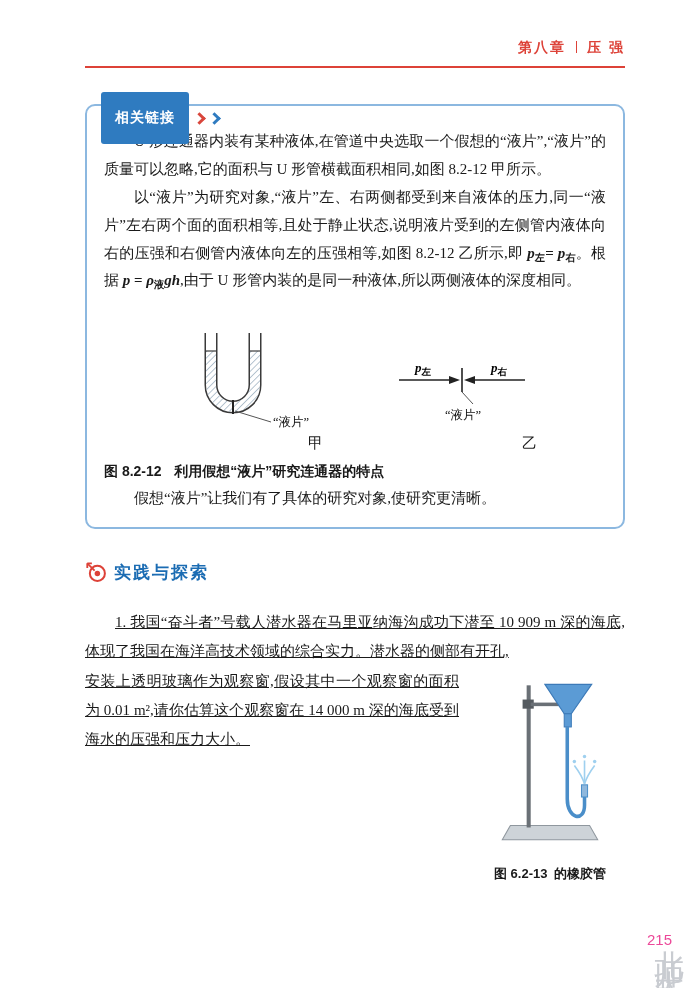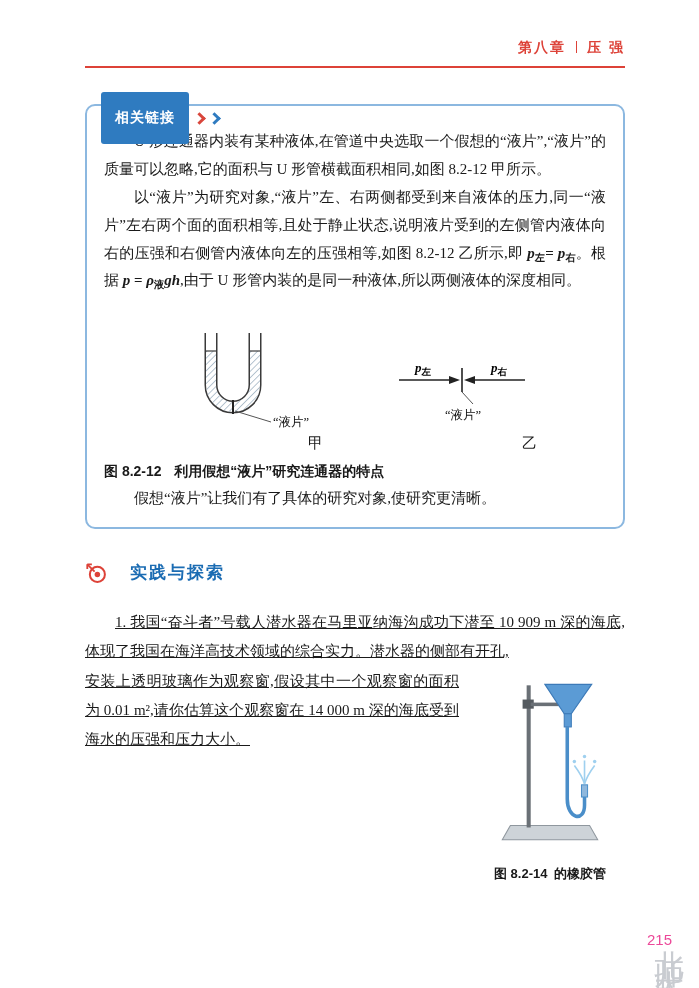--- a/index.html
+++ b/index.html
@@ -36,21 +36,21 @@
   .fig1-row { display:flex; justify-content:center; align-items:flex-end; gap:64px; }
   .fig-item { display:flex; flex-direction:column; align-items:flex-end;margin-top:20px; }
   .fig-sublabel { font-size:15px; margin-top:3px; }
   .fig-caption { font-family:"Liberation Sans",sans-serif; font-weight:bold;
     font-size:14px; margin-top:10px; margin-bottom:4px; }
   .cap-text { margin-left:0.9em; }
   .svg-label { font-size:12.5px; fill:#111; font-family:"Liberation Serif",serif; }
 
   
   .practice { margin-top:32px; }
-  .practice-head { display:flex; align-items:flex-end; gap:23px; }
+  .practice-head { display:flex; align-items:flex-start; gap:7px; }
   .practice-title { color:var(--heading-blue,#1b6cb3); font-family:"Liberation Sans",sans-serif;
     font-weight:bold; font-size:17px; letter-spacing:2px; }
   .practice-body { margin-top:24px;text-decoration:underline; }
   .practice-body .para { line-height:1.95; }
   .p-cont { text-indent:0; }
   .fountain { float:right; width:150px; margin:2px 0 4px 16px; text-align:center; }
   .fountain-cap { font-family:"Liberation Sans",sans-serif; font-weight:bold; font-size:13px; margin-top:4px; }
   .fountain-cap .cap-text { margin-left:0.5em; }
 
   .page-number { position:absolute; right:27px; bottom:40px; font-size:15px; color:#ec4899;
@@ -155,21 +155,21 @@
               <path d="M99,113 C99,102 99,96 99,90"></path>
               <path d="M99,113 C102,104 106,99 109,95"></path>
             </g>
             <g fill="#9fd0ef">
               <circle cx="89" cy="91" r="1.7"></circle>
                 <circle cx="99" cy="86" r="1.7"></circle>
                 <circle cx="109" cy="91" r="1.7"></circle>
             </g>
           </svg>
           <figcaption class="fountain-cap">
-            <span>图 8.2-14</span><span class="cap-text">的橡胶管</span>
+            <span>图 6.2-13</span><span class="cap-text">的橡胶管</span>
           </figcaption>
         </figure>
 
         <p class="para p-cont">安装上透明玻璃作为观察窗,假设其中一个观察窗的面积为 0.01 m²,请你估算这个观察窗在 14 000 m 深的海底受到海水的压强和压力大小。</p>
       </div>
     </section>
 
   </div>
 
   <div class="page-number">215</div>

